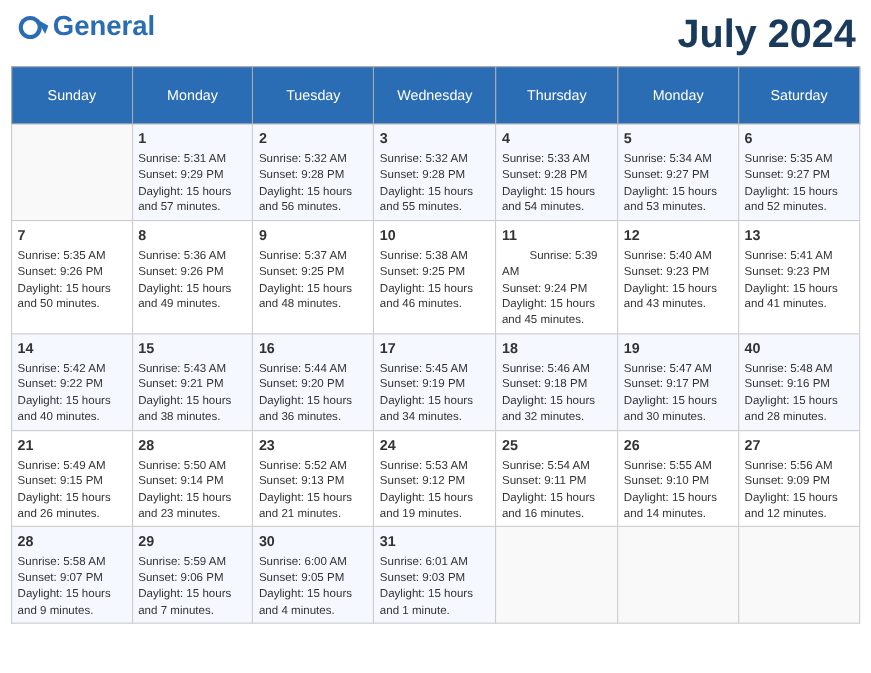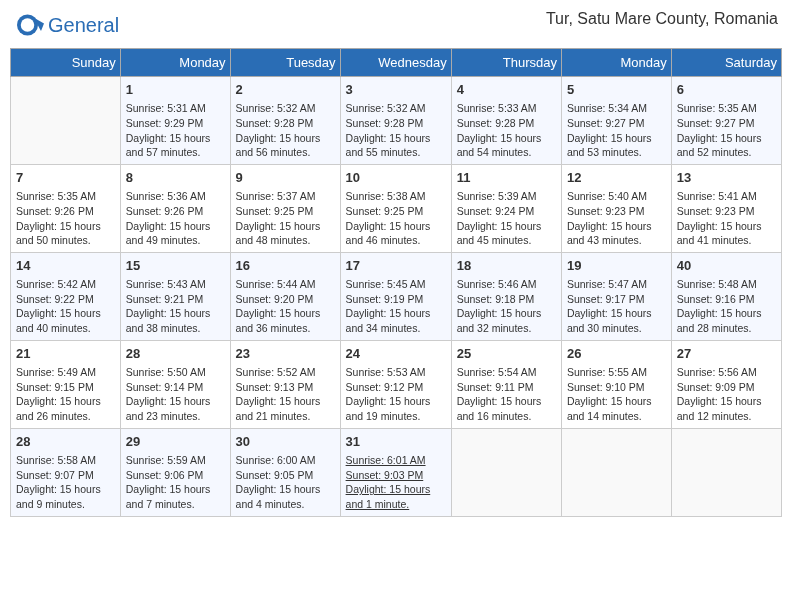--- a/index.html
+++ b/index.html
@@ -15,22 +15,22 @@
       justify-content: space-between;
       align-items: flex-start;
       margin-bottom: 8px;
       padding: 0 4px;
     }
     .logo {
       display: flex;
       align-items: center;
     }
     .logo-text {
-      font-size: 20px;
-      font-weight: normal;
+      font-size: 25px;
+      font-weight: bold;
       color: #1a3a5c;
       line-height: 1.1;
     }
     .logo-text span {
       color: #2a6db5;
     }
     .logo-icon {
       width: 30px;
       height: 30px;
       margin-right: 4px;
@@ -50,22 +50,22 @@
     table {
       width: 100%;
       border-collapse: collapse;
       font-size: 11px;
     }
     thead tr {
       background-color: #2a6db5;
       color: #fff;
     }
     thead th {
-      padding: 6px 4px;
-      text-align: right;
+      padding: 18px 4px;
+      text-align: center;
       font-size: 13px;
       font-weight: normal;
       border: 1px solid #aaa;
     }
     tbody td {
       vertical-align: top;
       padding: 4px 5px;
       border: 1px solid #ccc;
       width: 113px;
       min-height: 80px;
@@ -98,21 +98,21 @@
     <svg class="logo-icon" viewBox="0 0 40 40">
       <circle cx="18" cy="20" r="14" fill="#2a6db5"></circle>
       <circle cx="18" cy="20" r="9" fill="white"></circle>
       <polygon points="26,10 40,18 36,28" fill="#2a6db5"></polygon>
     </svg>
     <div class="logo-text">
       <div><span>General</span></div>
     </div>
   </div>
   <div class="title-area">
-    <div class="location-title">Tur, Satu Mare County, Romania</div>
+    <div class="month-title">July 2024</div>
   </div>
 </div>
 
 <table>
   <thead>
     <tr>
     <th>Sunday</th>
         <th>Monday</th>
         <th>Tuesday</th>
         <th>Wednesday</th>
@@ -159,21 +159,21 @@
 Daylight: 15 hours
 and 49 minutes.</span></td>
         <td><span class="day-num">9</span><span style="white-space: pre-line;">Sunrise: 5:37 AM
 Sunset: 9:25 PM
 Daylight: 15 hours
 and 48 minutes.</span></td>
         <td><span class="day-num">10</span><span style="white-space: pre-line;">Sunrise: 5:38 AM
 Sunset: 9:25 PM
 Daylight: 15 hours
 and 46 minutes.</span></td>
-        <td><span class="day-num">11</span><span style="white-space: pre-line;">Sunrise: 5:39 AM
+        <td><span class="day-num">11</span><span style="white-space: pre-line; margin-left: 25px;">Sunrise: 5:39 AM
 Sunset: 9:24 PM
 Daylight: 15 hours
 and 45 minutes.</span></td>
         <td><span class="day-num">12</span><span style="white-space: pre-line;">Sunrise: 5:40 AM
 Sunset: 9:23 PM
 Daylight: 15 hours
 and 43 minutes.</span></td>
         <td><span class="day-num">13</span><span style="white-space: pre-line;">Sunrise: 5:41 AM
 Sunset: 9:23 PM
 Daylight: 15 hours
@@ -245,21 +245,21 @@
 Daylight: 15 hours
 and 9 minutes.</span></td>
         <td><span class="day-num">29</span><span style="white-space: pre-line;">Sunrise: 5:59 AM
 Sunset: 9:06 PM
 Daylight: 15 hours
 and 7 minutes.</span></td>
         <td><span class="day-num">30</span><span style="white-space: pre-line; text-align: center;">Sunrise: 6:00 AM
 Sunset: 9:05 PM
 Daylight: 15 hours
 and 4 minutes.</span></td>
-        <td><span class="day-num">31</span><span style="white-space: pre-line; text-decoration: underline;">Sunrise: 6:01 AM
+        <td><span class="day-num">31</span><span style="white-space: pre-line;">Sunrise: 6:01 AM
 Sunset: 9:03 PM
 Daylight: 15 hours
 and 1 minute.</span></td>
         <td class="empty"></td>
         <td class="empty"></td>
         <td class="empty"></td>
       </tr>
     </tbody>
 </table>
 

